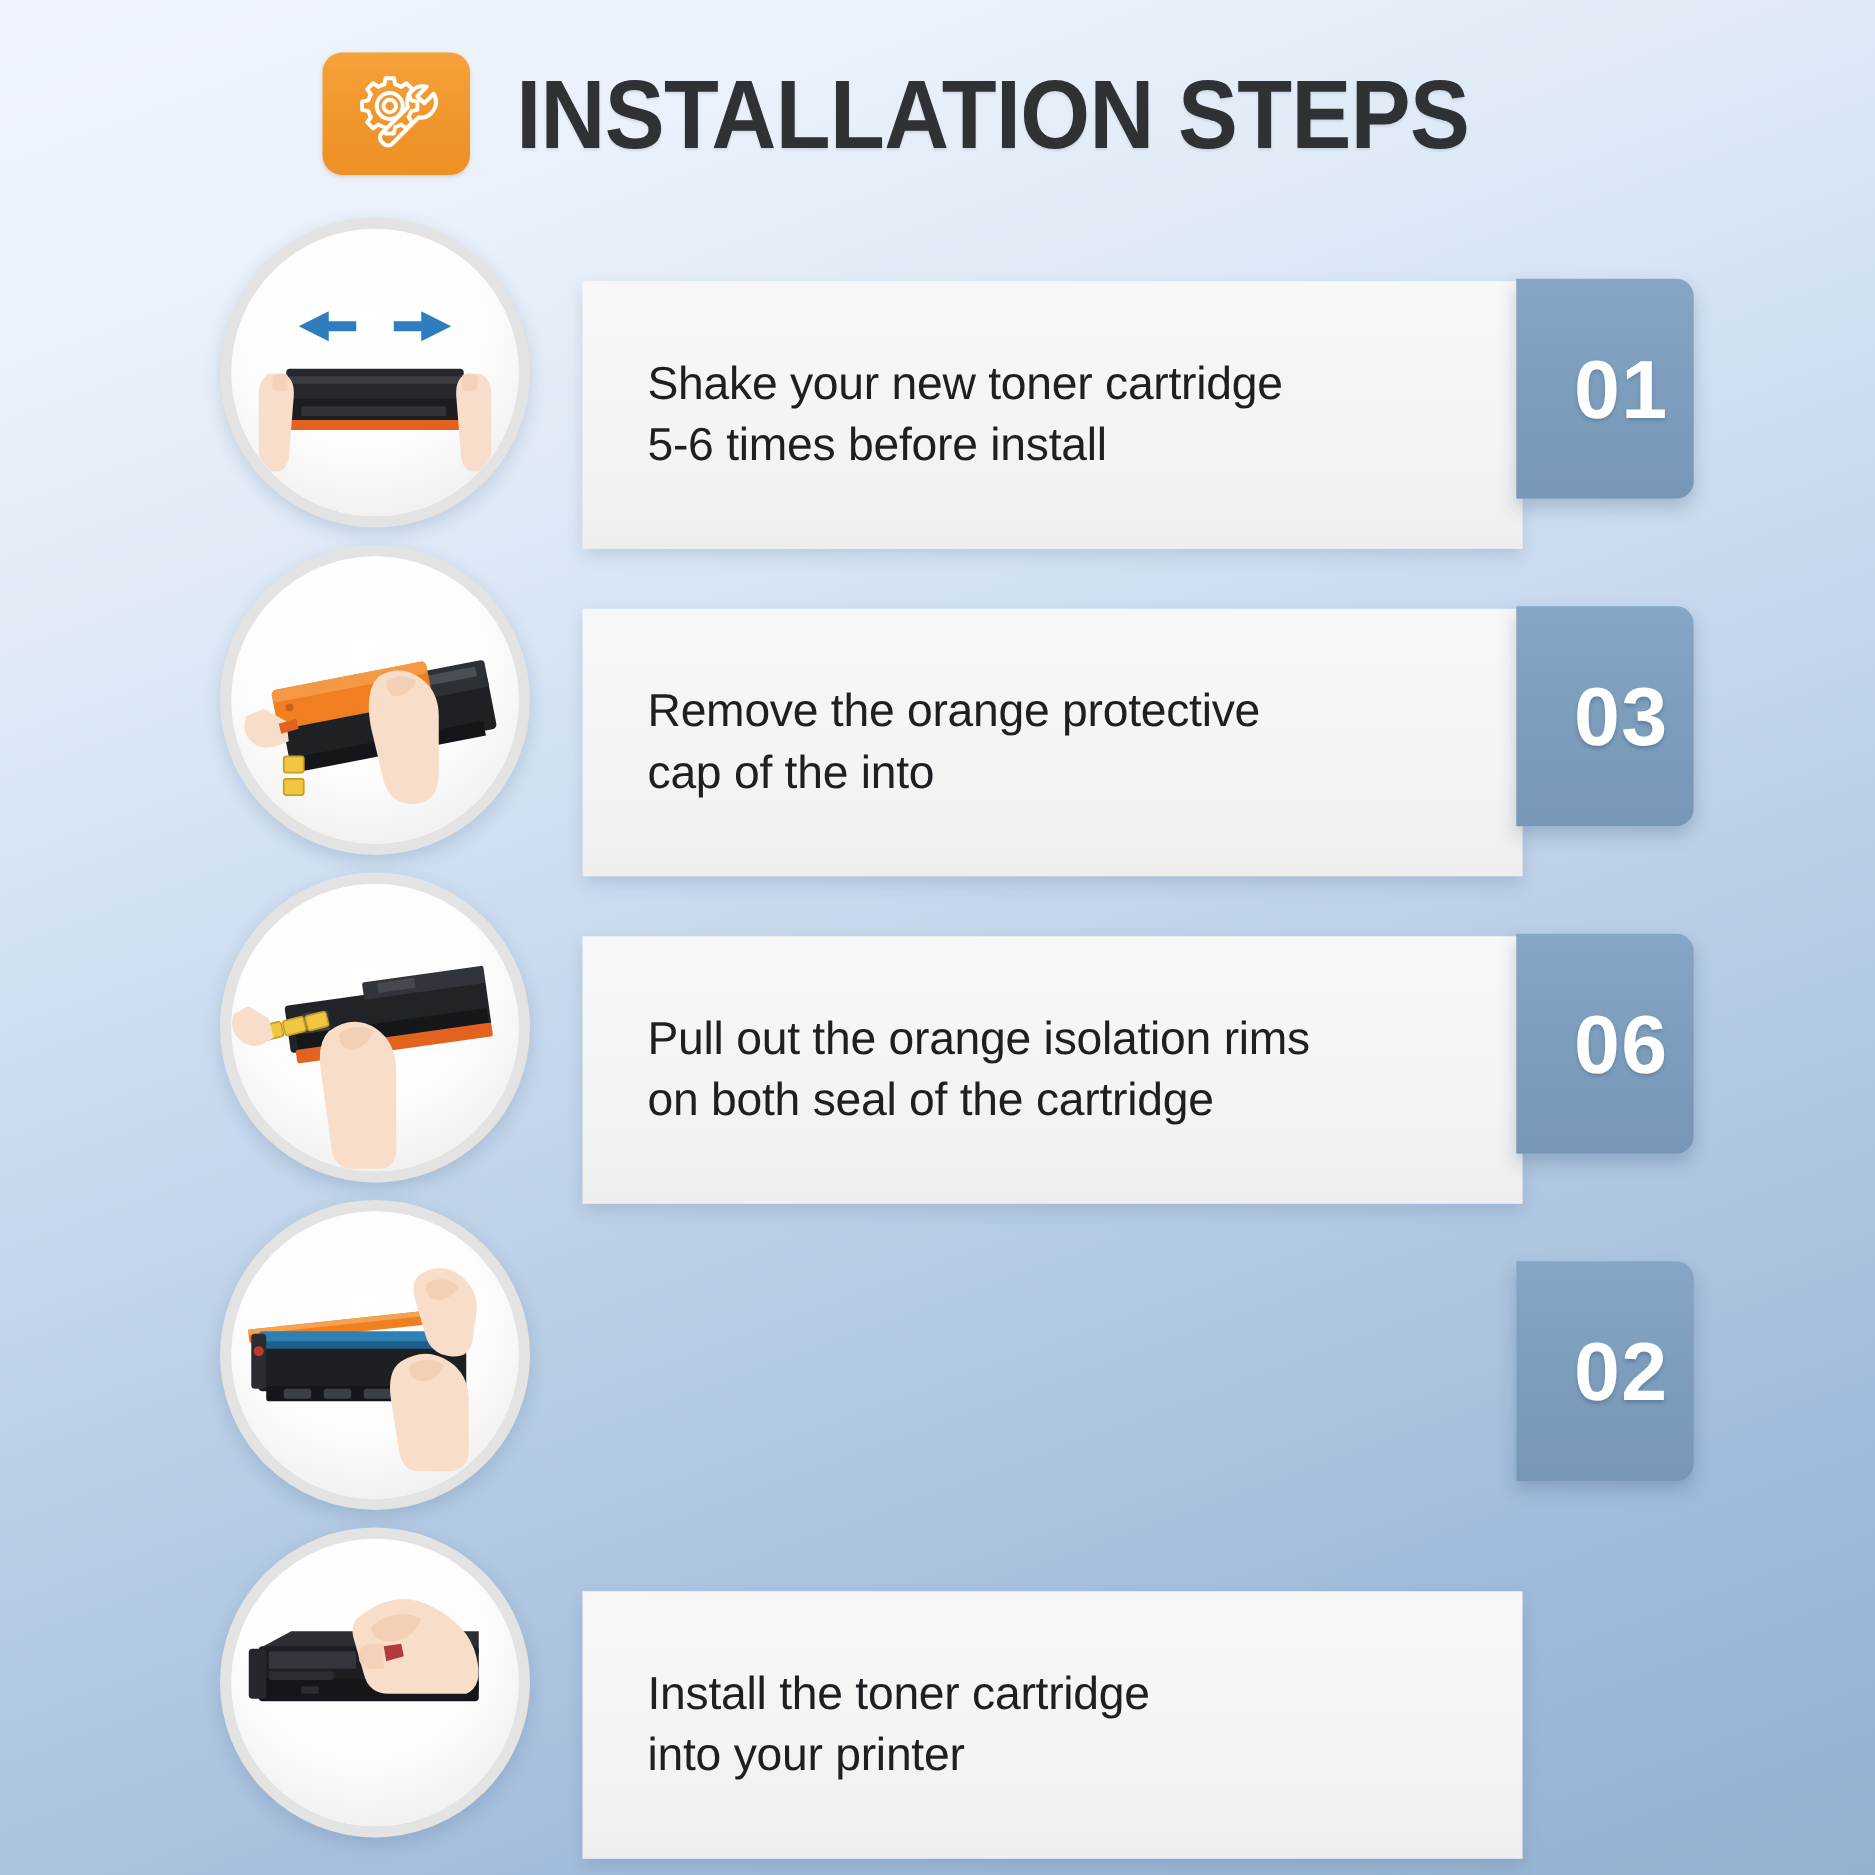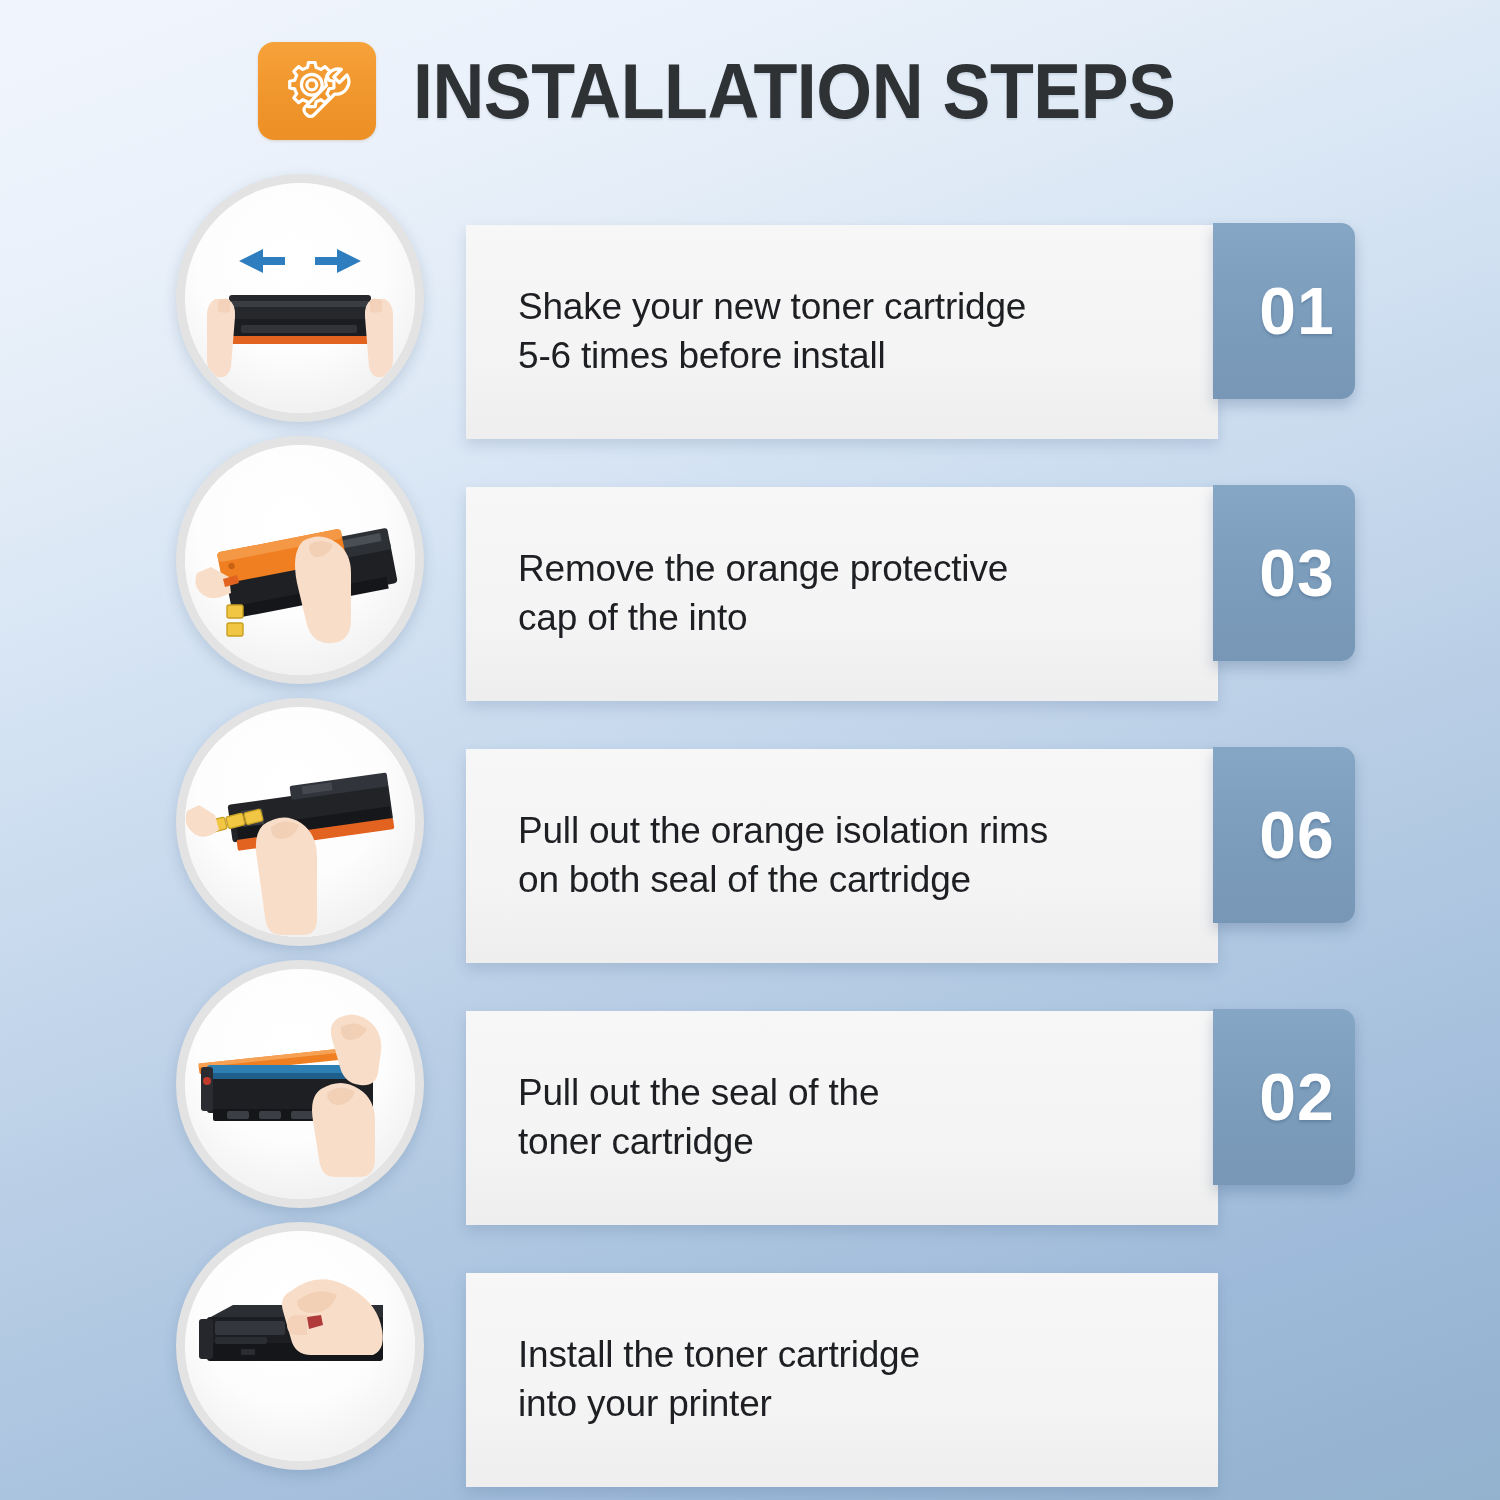--- a/index.html
+++ b/index.html
@@ -308,26 +308,20 @@
 
           <path d="M152 50 q16 -10 32 2 q14 11 12 30 l-3 22 q-3 14 -18 12 q-16 -2 -20 -18 l-8 -28 q-4 -14 5 -20 z" fill="#f8ddc8"></path>
           <path d="M156 58 q14 -8 26 2 q-5 10 -16 11 q-11 0 -10 -13 z" fill="#f2d0b5"></path>
 
           <path d="M136 120 q20 -12 38 0 q16 10 16 32 l0 38 q0 18 -16 18 l-24 0 q-14 0 -16 -18 l-6 -38 q-4 -24 8 -32 z" fill="#f8ddc8"></path>
           <path d="M142 124 q14 -10 28 -1 q-4 12 -16 13 q-12 0 -12 -12 z" fill="#f2d0b5"></path>
         </svg>
       </div>
     </div>
 
-    <div class="card">
-      <div class="card-text">
-        <div>Pull out the seal of the</div>
-        <div>toner cartridge</div>
-      </div>
-    </div>
 
     <div class="num-block">
       <span class="num-text">02</span>
     </div>
   </div>
 
   <div class="step-row">
     <div class="photo-circle">
       <div class="photo-inner">
         <svg width="230" height="230" viewBox="0 0 230 230">

